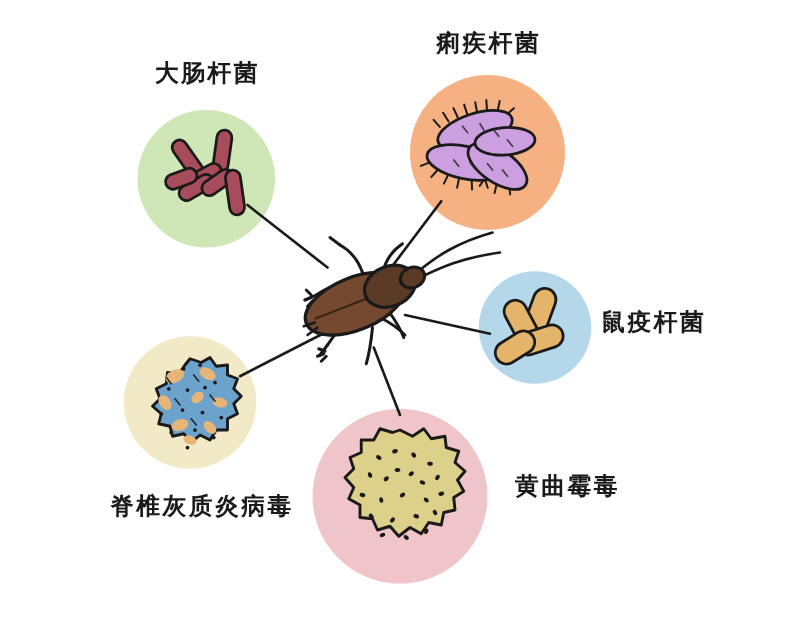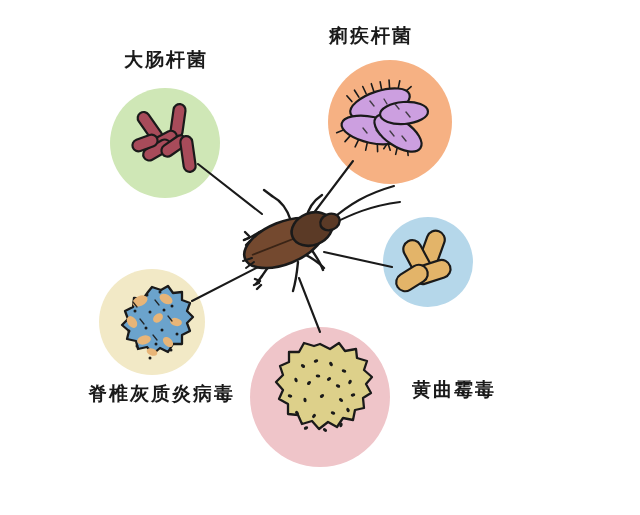--- a/index.html
+++ b/index.html
@@ -28,24 +28,24 @@
     position: absolute;
     color: #1a1a1a;
     font-family: "DejaVu Sans", sans-serif;
     font-size: 19px;
     font-weight: 700;
     letter-spacing: 2px;
     white-space: nowrap;
     line-height: 1;
   }
   #label-ecoli      { left: 124px; top: 50px; text-align: right;  }
-  #label-dysentery  { left: 329px; top: 26px;  }
+  #label-dysentery  { left: 349px; top: 26px;  }
   #label-plague     { left: 481px; top: 249px; }
   #label-aflatoxin  { left: 412px; top: 380px; }
-  #label-polio      { left: 88px;  top: 384px; }
+  #label-polio      { left: 88px;  top: 396px; }
 </style>
 </head>
 <body>
 
 <div id="stage">
 
   <svg id="diagram-svg" viewBox="0 0 640 515">
 
     <circle cx="165" cy="143" r="55" fill="#cfe7b6"></circle>
     <circle cx="390" cy="122" r="62" fill="#f6b183"></circle>
@@ -232,18 +232,19 @@
         <path d="M252 258 L243 261"></path>
       </g>
     </g>
 
   </svg>
 
   <div class="label" id="label-ecoli">大肠杆菌</div>
 
   <div class="label" id="label-dysentery">痢疾杆菌</div>
 
+  <div class="label" id="label-plague">鼠疫杆菌</div>
 
   <div class="label" id="label-aflatoxin">黄曲霉毒</div>
 
   <div class="label" id="label-polio">脊椎灰质炎病毒</div>
 
 </div>
 
 </body></html>

